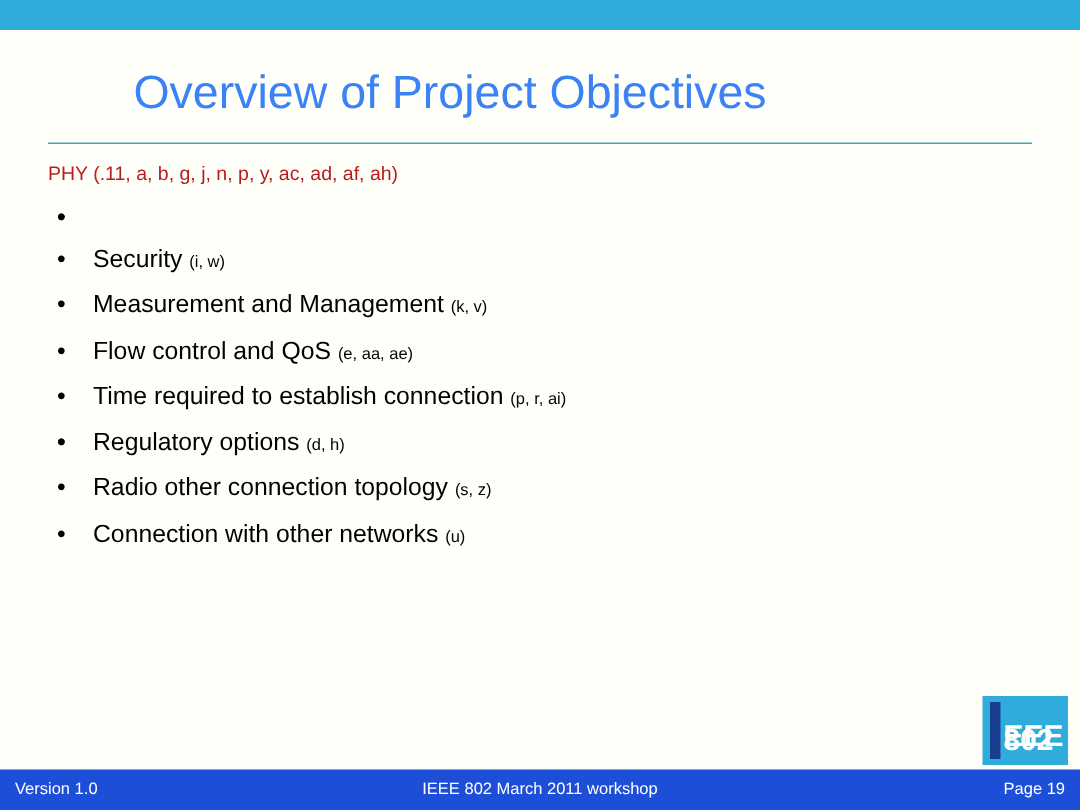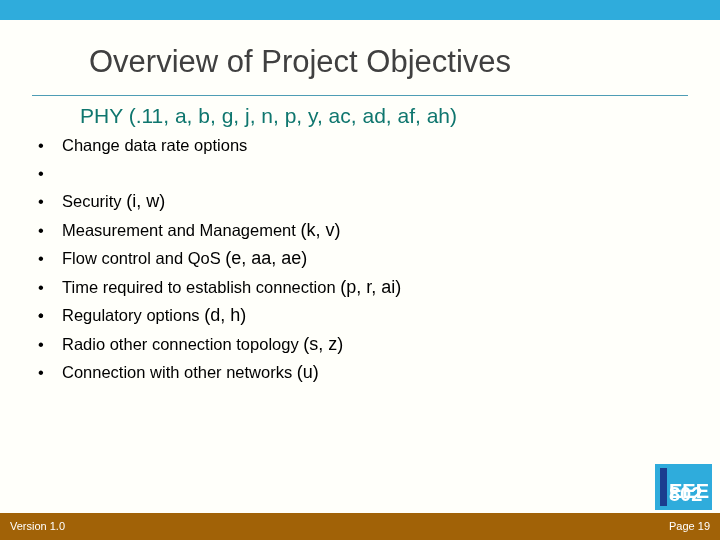--- a/index.html
+++ b/index.html
@@ -30,21 +30,21 @@
 
   
   #title {
     position: absolute;
     left: 0;
     top: 42px;
     width: 600px;
     text-align: center;
     font-size: 31px;
     line-height: 40px;
-    color: #404040;
+    color: #3b82f6;
     font-weight: normal;
     letter-spacing: 0px;
     white-space: nowrap;
   }
 
   
   #title-divider {
     position: absolute;
     left: 32px;
     top: 95px;
@@ -58,25 +58,24 @@
     position: absolute;
     left: 32px;
     top: 102px;
     width: 660px;
   }
   .section {
     margin: 0;
     padding: 0;
   }
   .section-heading {
-    font-size: 21px;
+    font-size: 13px;
     line-height: 28.5px;
-    color: #0f766e;
-    white-space: nowrap;
-    margin-left: 48px;
+    color: #b91c1c;
+    white-space: nowrap;
   }
   .bullet-list {
     list-style: none;
     margin: 0;
     padding: 0;
   }
   .bullet-item {
     position: relative;
     padding-left: 30px;
     font-size: 16.5px;
@@ -85,21 +84,21 @@
     white-space: nowrap;
   }
   .bullet-item .dot {
     position: absolute;
     left: 6px;
     top: 0;
     font-size: 16.5px;
     line-height: 28.5px;
   }
   .paren {
-    font-size: 18px;
+    font-size: 11px;
   }
   .gap {
     height: 28px;
   }
 
   
   #logo {
     position: absolute;
     left: 655px;
     top: 464px;
@@ -128,21 +127,21 @@
   #logo .logo-line-1 { top: 17px; }
   #logo .logo-line-2 { top: 20px; }
 
   
   #footer {
     position: absolute;
     left: 0;
     top: 513px;
     width: 720px;
     height: 27px;
-    background: #a16207;
+    background: #1d4ed8;
   }
   .footer-text {
     position: absolute;
     top: 6px;
     color: #ffffff;
     font-size: 11px;
     line-height: 15px;
     white-space: nowrap;
   }
   #footer-version { left: 10px; }
@@ -167,21 +166,21 @@
 
   <div id="title-divider"></div>
 
   <div id="body">
 
     <div class="section">
       <div class="section-heading">PHY (.11, a, b, g, j, n, p, y, ac, ad, af, ah)</div>
       <ul class="bullet-list">
         <li class="bullet-item">
           <span class="dot">•</span>
-          <span>Change data rate options</span><span class="paren"></span>
+          <span class="paren"></span>
         </li>
         <li class="bullet-item">
           <span class="dot">•</span>
           <span class="paren"></span>
         </li>
       </ul>
     </div>
 
     <div class="gap"></div>
 
@@ -225,16 +224,17 @@
   </div>
 
   <div id="logo">
     <div class="logo-bar"></div>
     <div class="logo-line logo-line-1">EEE</div>
     <div class="logo-line logo-line-2">802</div>
   </div>
 
   <div id="footer">
     <div class="footer-text" id="footer-version">Version 1.0</div>
+    <div class="footer-text" id="footer-center">IEEE 802 March 2011 workshop</div>
     <div class="footer-text" id="footer-page">Page 19</div>
   </div>
 
 </div>
 
 </body></html>

